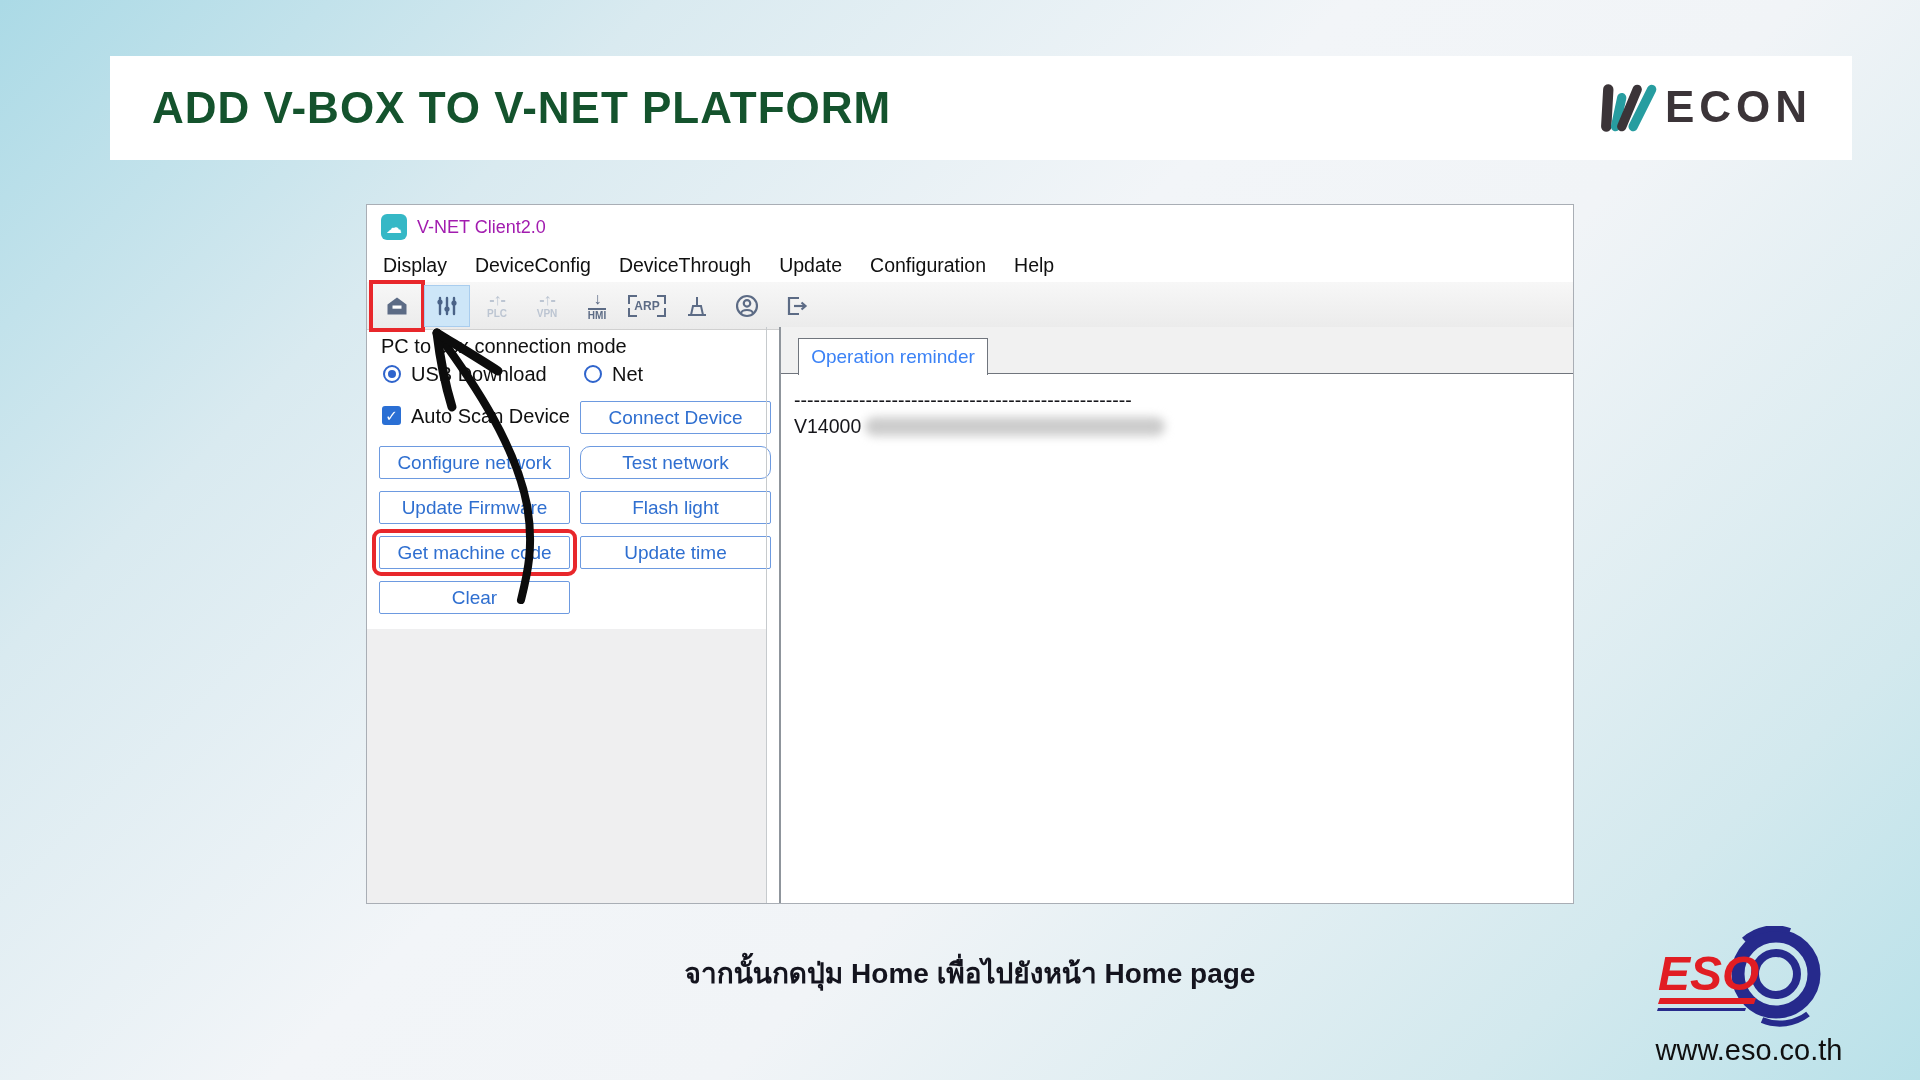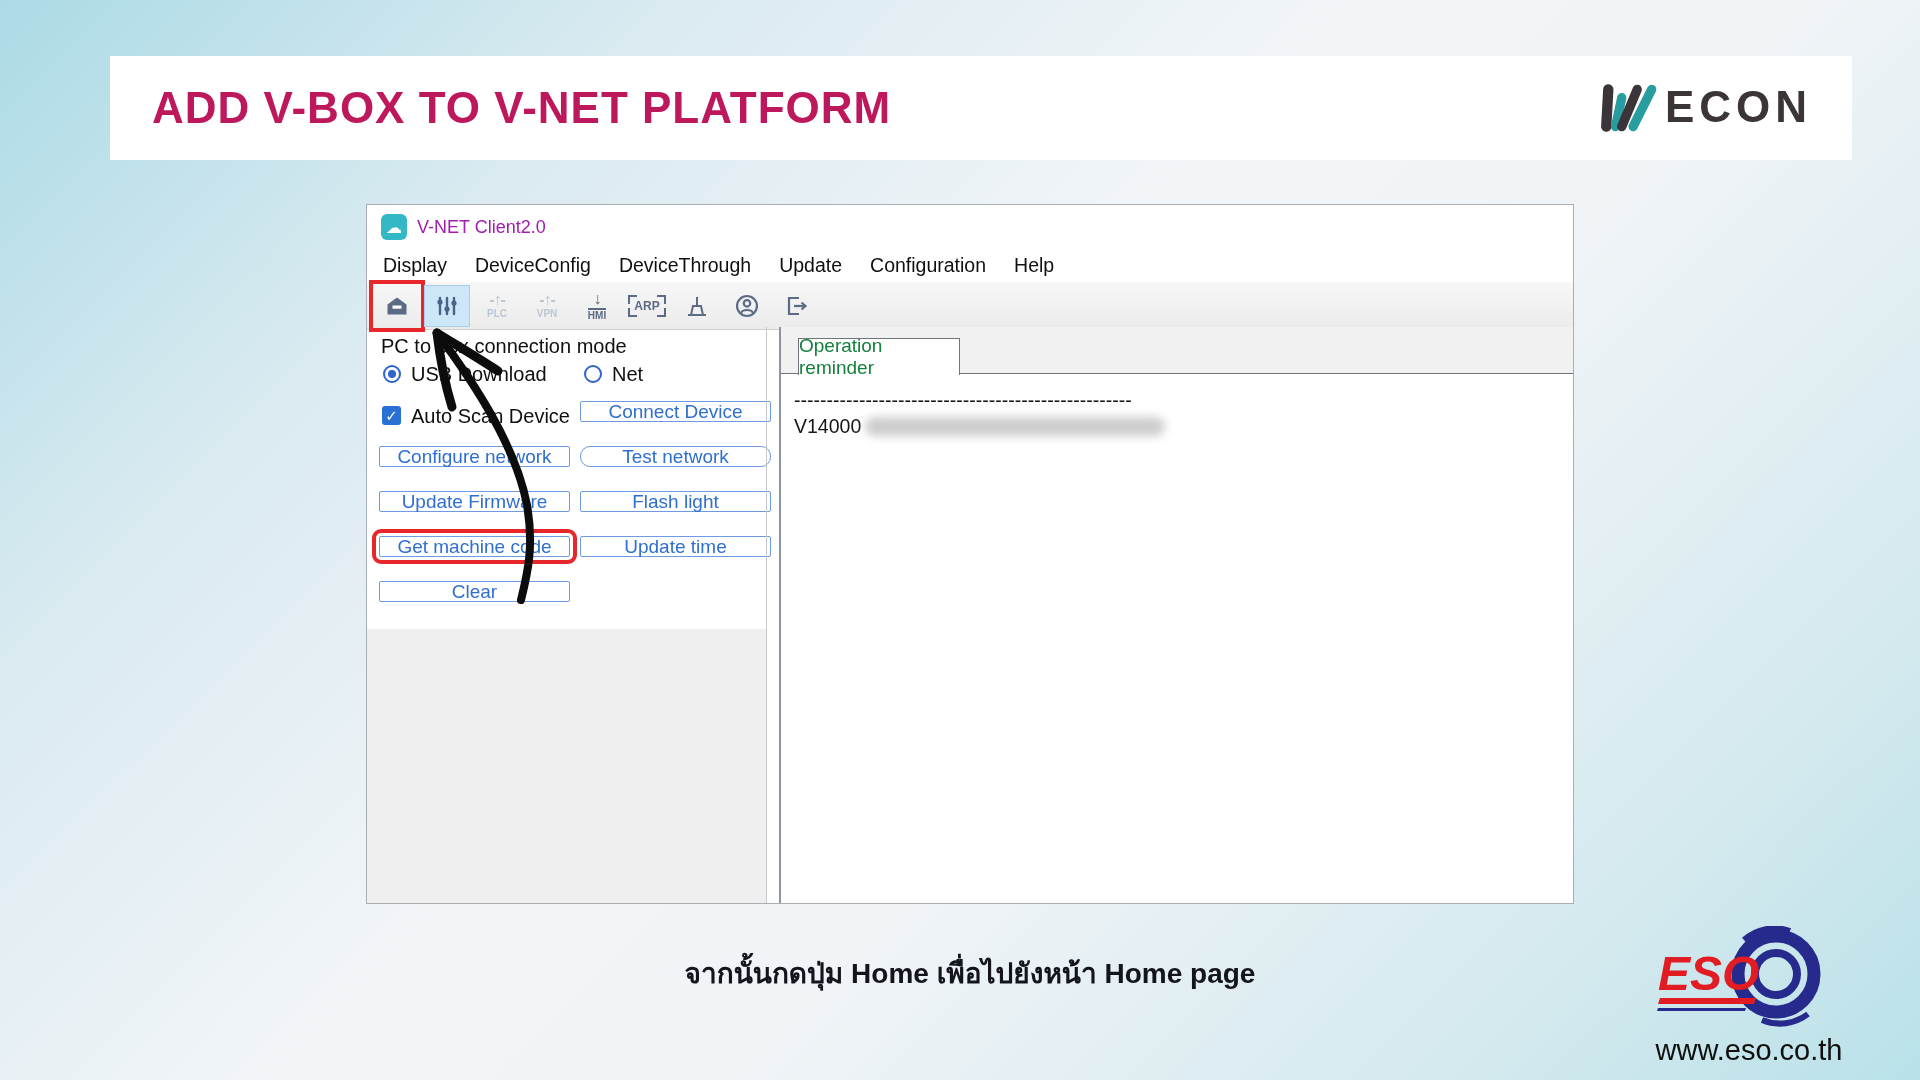--- a/index.html
+++ b/index.html
@@ -3,21 +3,21 @@
 <meta charset="utf-8">
 <style>
   html,body{margin:0;padding:0;background:#dfeef2;}
   .stage{
     position:relative;width:1920px;height:1080px;overflow:hidden;
     font-family:"Liberation Sans","DejaVu Sans",sans-serif;
     background:linear-gradient(135deg,#abdae6 0%,#d9eaf0 22%,#f2f5f8 45%,#f1f4f7 60%,#d3e9ee 85%,#b9e1e9 100%);
   }
   
   .header{position:absolute;left:110px;top:56px;width:1742px;height:104px;background:#ffffff;display:flex;align-items:center;}
-  .header-title{margin-left:42px;font-size:44px;font-weight:800;letter-spacing:1px;color:#be185d;}
+  .header-title{margin-left:42px;font-size:44px;font-weight:800;letter-spacing:1px;color:#14532d;}
   .wecon{position:absolute;right:40px;top:50%;transform:translateY(-50%);display:flex;gap:4px;}
   .wecon-econ{font-size:44px;font-weight:800;letter-spacing:5px;color:#3b3438;}
   
   .window{position:absolute;left:366px;top:204px;width:1206px;height:698px;background:#ffffff;border:1px solid #a9aeb5;overflow:hidden;}
   .titlebar{position:absolute;left:0;top:0;right:0;height:44px;background:#fff;display:flex;align-items:center;padding-left:14px;gap:10px;}
   .app-icon{width:26px;height:26px;border-radius:6px;background:#35b8c6;color:#fff;display:flex;align-items:center;justify-content:center;font-size:16px;flex:0 0 auto;}
   .window-title{font-size:18px;color:#a21caf;}
   .menubar{position:absolute;left:2px;top:44px;right:0;height:33px;display:flex;align-items:center;font-size:19.5px;color:#101010;}
   .menu-item{padding:0 14px;cursor:default;}
   .toolbar{position:absolute;left:0;top:77px;right:0;height:47px;background:linear-gradient(#f7f7f7,#ebebeb);border-bottom:1px solid #d0d0d0;display:flex;align-items:center;padding-left:7px;gap:4px;}
@@ -32,29 +32,29 @@
   .brk::before{content:"";position:absolute;top:0;left:0;width:7px;height:7px;border-top:2px solid currentColor;border-left:2px solid currentColor;}
   .brk::after{content:"";position:absolute;bottom:0;right:0;width:7px;height:7px;border-bottom:2px solid currentColor;border-right:2px solid currentColor;}
   .brk-inner::before{content:"";position:absolute;top:0;right:0;width:7px;height:7px;border-top:2px solid currentColor;border-right:2px solid currentColor;}
   .brk-inner::after{content:"";position:absolute;bottom:0;left:0;width:7px;height:7px;border-bottom:2px solid currentColor;border-left:2px solid currentColor;}
   
   .group-label{position:absolute;left:14px;top:130px;font-size:20px;color:#101010;}
   .radio{position:absolute;width:18px;height:18px;border:2px solid #2f64cc;border-radius:50%;background:#fff;box-sizing:border-box;display:flex;align-items:center;justify-content:center;}
   .radio.checked::after{content:"";width:8px;height:8px;border-radius:50%;background:#2f64cc;}
   .ctrl-label{position:absolute;font-size:20px;color:#101010;}
   .checkbox{position:absolute;width:19px;height:19px;background:#2a6fd4;border-radius:3px;color:#fff;font-size:15px;font-weight:bold;display:flex;align-items:center;justify-content:center;}
-  .btn{position:absolute;width:191px;height:21px;background:#fff;border:1px solid #6d9ae0;border-radius:2px;color:#2f6fd0;font-size:19px;display:flex;align-items:center;justify-content:center;box-sizing:border-box;cursor:default;}
+  .btn{position:absolute;width:191px;height:33px;background:#fff;border:1px solid #6d9ae0;border-radius:2px;color:#2f6fd0;font-size:19px;display:flex;align-items:center;justify-content:center;box-sizing:border-box;cursor:default;}
   .btn.red-outline{outline:4px solid #e8272b;outline-offset:3px;}
   .left-gray{position:absolute;left:0;top:424px;width:399px;bottom:0;background:#efeff0;}
   .divider-light{position:absolute;left:399px;top:122px;bottom:0;width:1px;background:#c6cacd;}
   .divider-dark{position:absolute;left:412px;top:122px;bottom:0;width:2px;background:#8f959c;}
   
   .tabstrip{position:absolute;left:414px;top:122px;right:0;height:47px;background:#f1f1f1;}
   .panel-top-border{position:absolute;left:414px;right:0;top:168px;height:1px;background:#70757d;}
-  .tab{position:absolute;left:431px;top:133px;width:162px;height:37px;background:#fff;border:1px solid #70757d;border-bottom:none;font-size:19px;color:#15803d;display:flex;align-items:center;justify-content:center;z-index:3;box-sizing:border-box;}
+  .tab{position:absolute;left:431px;top:133px;width:190px;height:37px;background:#fff;border:1px solid #70757d;border-bottom:none;font-size:19px;color:#3b82f6;display:flex;align-items:center;justify-content:center;z-index:3;box-sizing:border-box;}
   .reminder{position:absolute;left:415px;top:169px;right:0;bottom:0;background:#fff;padding:13px 12px;font-size:19.5px;color:#16161b;line-height:1.35;box-sizing:border-box;}
   .redact{display:inline-block;width:300px;height:19px;margin-left:4px;background:rgba(195,195,195,.85);filter:blur(5px);border-radius:10px;vertical-align:-3px;}
   
   .wm{position:absolute;inset:0;overflow:hidden;pointer-events:none;}
   .wm-text{position:absolute;left:468px;top:430px;font-size:270px;font-weight:800;font-style:italic;letter-spacing:-6px;color:rgba(30,30,55,0.045);}
   
   .arrow-overlay{position:absolute;inset:0;z-index:50;pointer-events:none;}
   
   .caption{position:absolute;left:300px;top:954px;width:1340px;text-align:center;font-weight:700;color:#14141e;font-size:28px;line-height:40px;}
   .eso{position:absolute;left:1646px;top:926px;width:206px;text-align:center;}

